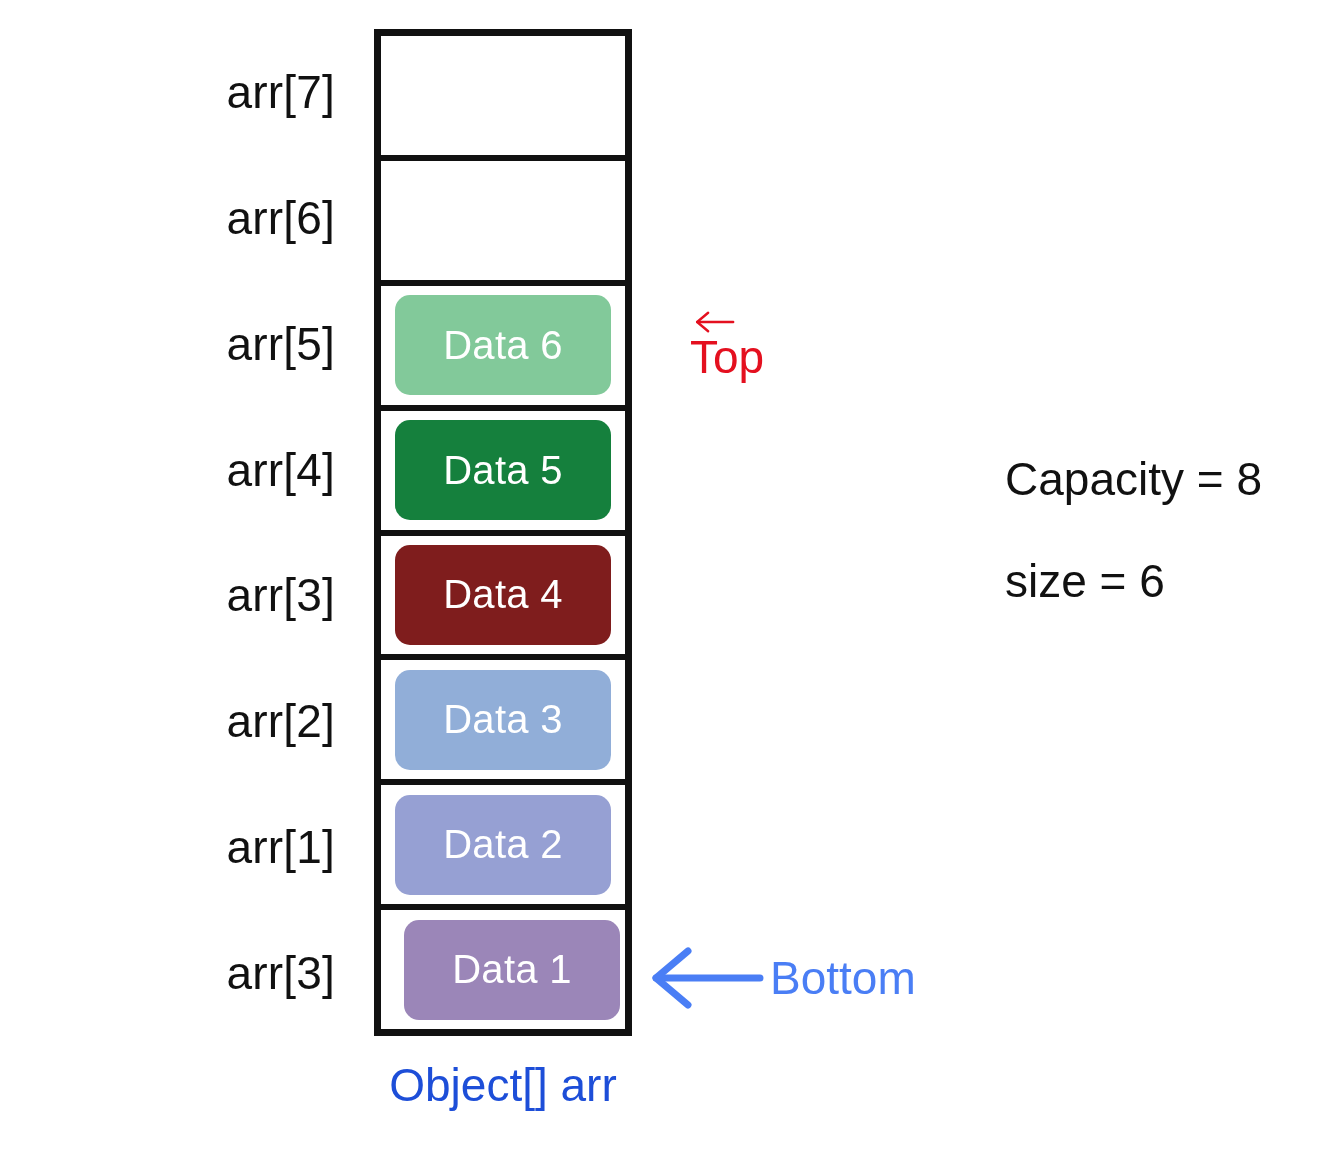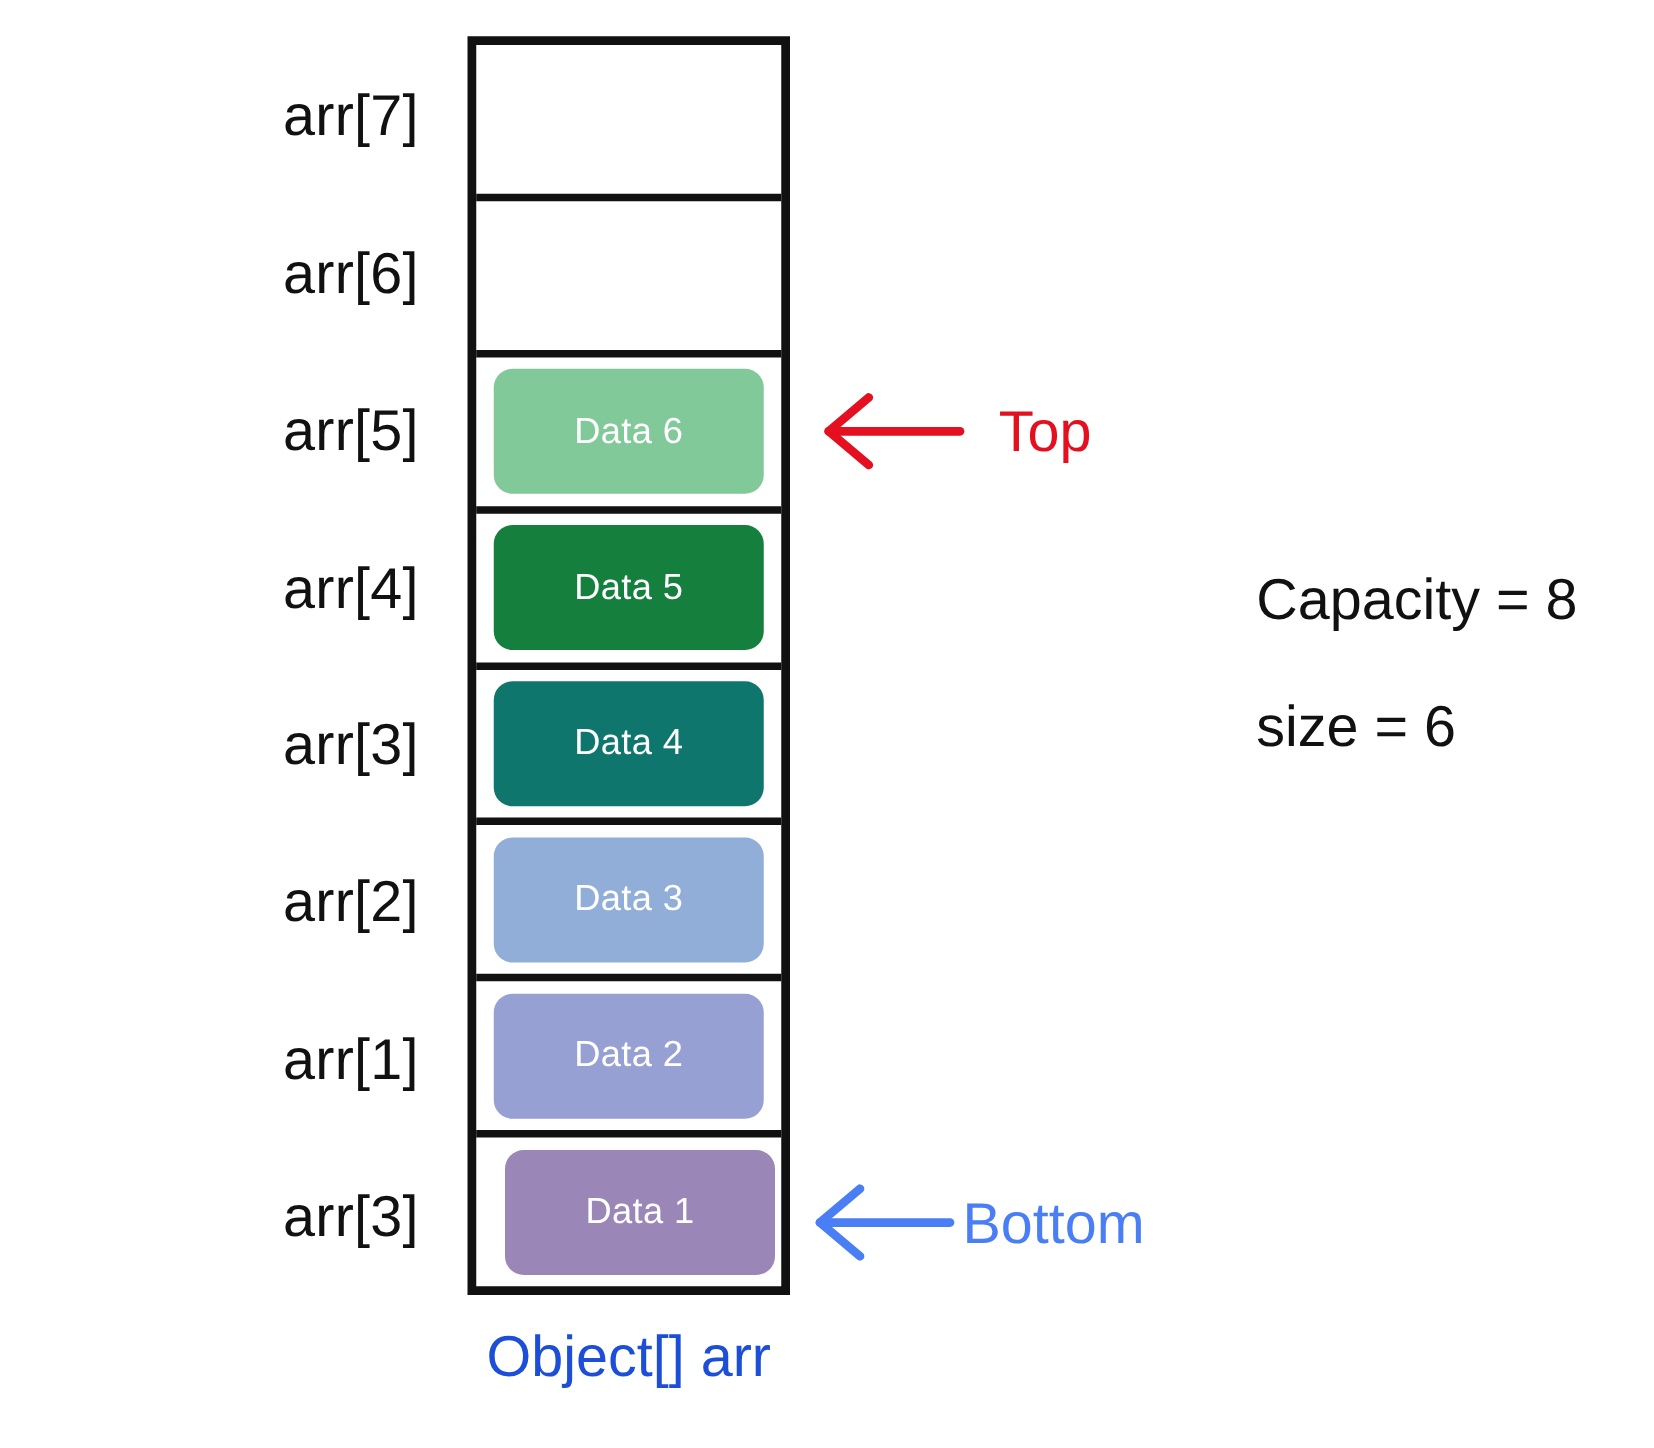--- a/index.html
+++ b/index.html
@@ -49,21 +49,21 @@
   }
 
   .data-chip {
     width: 216px;
     height: 100px;
     border-radius: 15px;
     display: flex;
     align-items: center;
     justify-content: center;
     color: #ffffff;
-    font-size: 29px;
+    font-size: 40px;
     font-weight: 400;
     letter-spacing: 0.3px;
     box-sizing: border-box;
   }
 
   
   .index-labels {
     position: absolute;
     left: 150px;
     top: 29px;
@@ -107,20 +107,21 @@
     display: block;
   }
   .pointer-label {
     font-size: 46px;
     line-height: 1;
     white-space: nowrap;
   }
   #pointer-top {
     left: 655px;
     top: 310px;
+    flex-direction: column;
   }
   #pointer-top .pointer-label {
     color: #e4101f;
     margin-left: 24px;
   }
   #pointer-bottom {
     left: 648px;
     top: 943px;
   }
   #pointer-bottom .pointer-label {
@@ -168,21 +169,21 @@
     <div class="cell empty">
       
     </div>
     <div class="cell">
       <div class="data-chip" style="background: rgb(130, 201, 154);">Data 6</div>
     </div>
     <div class="cell">
       <div class="data-chip" style="background: #15803d;">Data 5</div>
     </div>
     <div class="cell">
-      <div class="data-chip" style="background: #0f766e;">Data 4</div>
+      <div class="data-chip" style="background: #7f1d1d;">Data 4</div>
     </div>
     <div class="cell">
       <div class="data-chip" style="background: rgb(145, 174, 216);">Data 3</div>
     </div>
     <div class="cell">
       <div class="data-chip" style="background: rgb(150, 160, 211);">Data 2</div>
     </div>
     <div class="cell">
       <div class="data-chip" style="background: rgb(155, 134, 184);">Data 1</div>
     </div>

